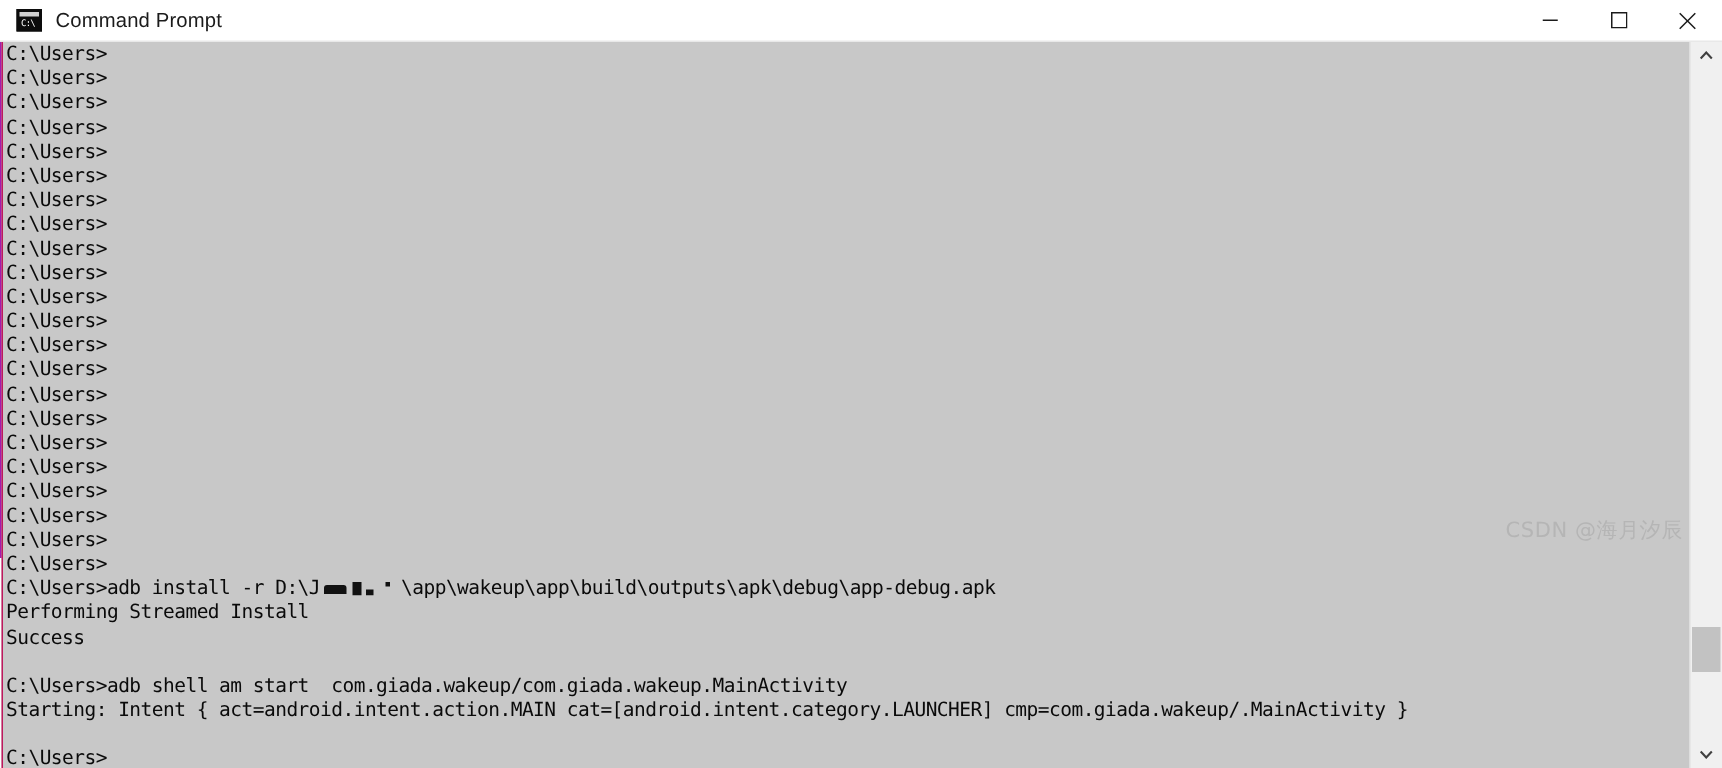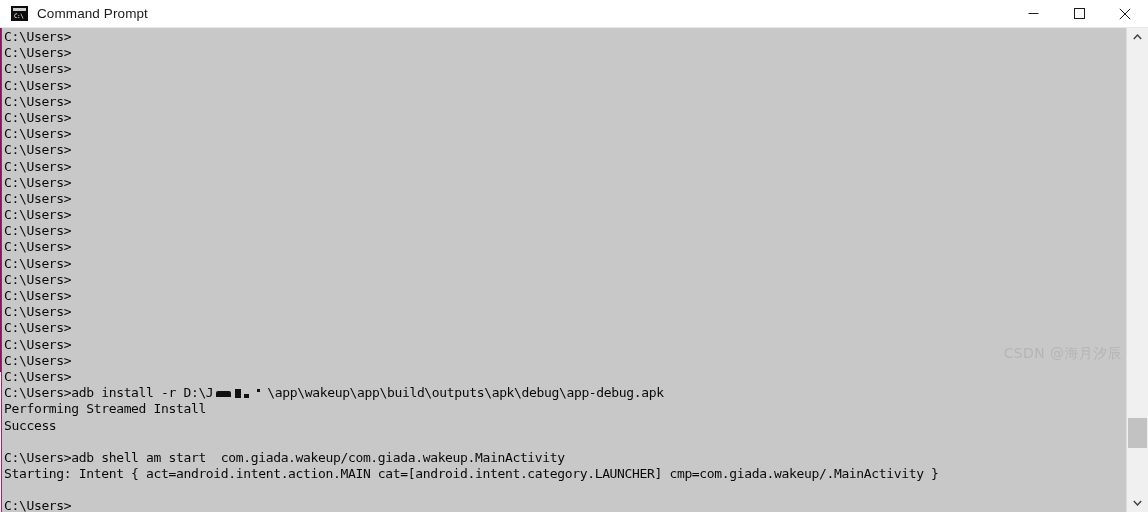--- a/index.html
+++ b/index.html
@@ -12,21 +12,21 @@
     height: 512px;
     overflow: hidden;
     font-family: "Liberation Sans", sans-serif;
   }
 
   
   .window {
     position: relative;
     width: 1148px;
     height: 372px;
-    background: #701a75;
+    background: #a21caf;
     box-sizing: border-box;
   }
 
   
   .titlebar {
     position: absolute;
     left: 0; top: 0;
     width: 1148px;
     height: 28px;
     background: #ffffff;

